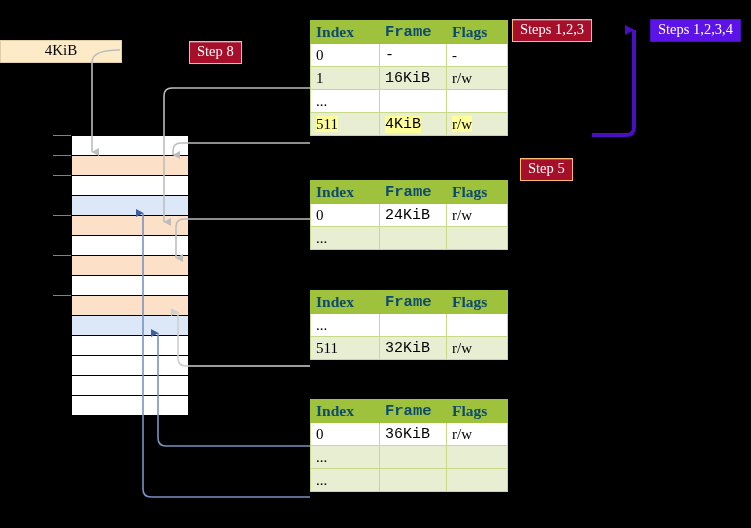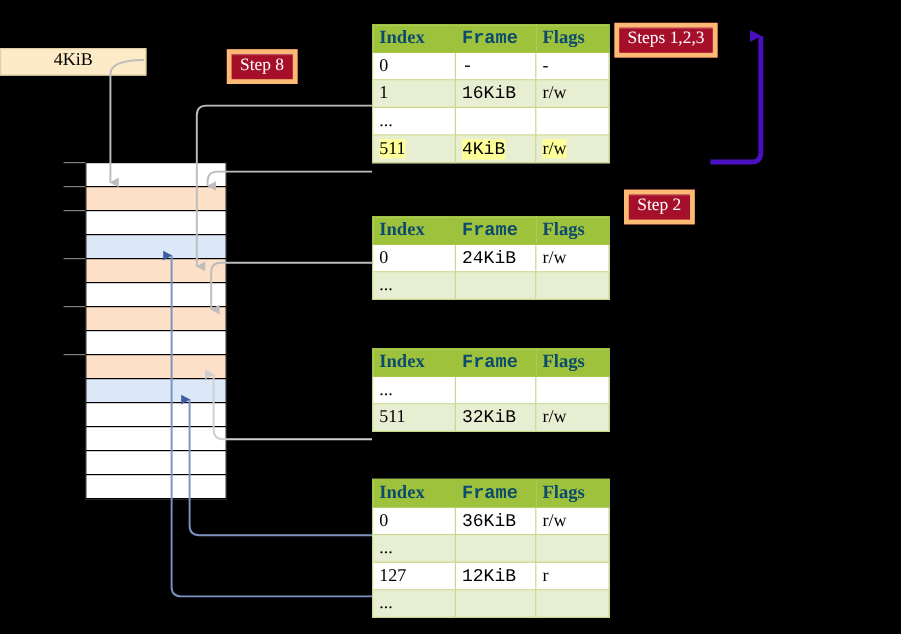--- a/index.html
+++ b/index.html
@@ -55,21 +55,21 @@
   .badge {
     position: absolute;
     color: #ffffff;
     font-size: 14.5px;
     padding: 2px 7px 3px 7px;
     white-space: nowrap;
     line-height: 1.1;
   }
   .badge-red {
     background: #a50f2a;
-    border: 4px solid #fdba74;
+    border: 1px solid #fdba74;
     box-shadow: inset 0 1px 0 rgba(255,255,255,0.25);
   }
   .badge-blue {
     background: #5b13e8;
     border: 1px solid #4a0fc0;
   }
 
   
   .kib-box {
     position: absolute;
@@ -125,23 +125,26 @@
   </div>
 
   <div class="badge badge-red" style="left:189px; top:41px;">
     <span>Step 8</span>
   </div>
 
   <div class="badge badge-red" style="left:512px; top:19px;">
     <span>Steps 1,2,3</span>
   </div>
 
+  <div class="badge badge-blue" style="left:650px; top:19px;">
+    <span>Steps 1,2,3,4</span>
+  </div>
 
   <div class="badge badge-red" style="left:520px; top:158px;">
-    <span>Step 2</span>
+    <span>Step 5</span>
   </div>
 
   <div id="memcol">
       <div class="memrow" style="top: 0px; height: 21px;"></div>
       <div class="tick" style="top: 0px; left: -18px;"></div>
       <div class="memrow orange" style="top: 20px; height: 21px;"></div>
       <div class="tick" style="top: 20px; left: -18px;"></div>
       <div class="memrow" style="top: 40px; height: 21px;"></div>
       <div class="tick" style="top: 40px; left: -18px;"></div>
       <div class="memrow blue" style="top: 60px; height: 21px;"></div>
@@ -248,25 +251,20 @@
         <tr>
           <td class="col-index"><span>0</span></td>
           <td class="col-frame"><span>36KiB</span></td>
           <td class="col-flags"><span>r/w</span></td>
         </tr>
         <tr class="alt">
           <td class="col-index"><span>...</span></td>
           <td class="col-frame"><span></span></td>
           <td class="col-flags"><span></span></td>
         </tr>
-        <tr>
-          <td class="col-index"><span>127</span></td>
-          <td class="col-frame"><span>12KiB</span></td>
-          <td class="col-flags"><span>r</span></td>
-        </tr>
         <tr class="alt">
           <td class="col-index"><span>...</span></td>
           <td class="col-frame"><span></span></td>
           <td class="col-flags"><span></span></td>
         </tr>
       </tbody>
   </table>
 
   <svg class="wires" viewBox="0 0 751 528" xmlns="http://www.w3.org/2000/svg">
     <defs>

